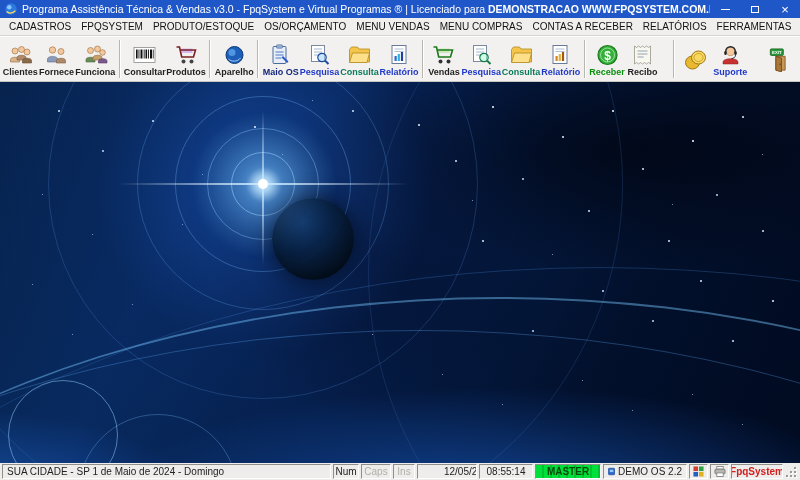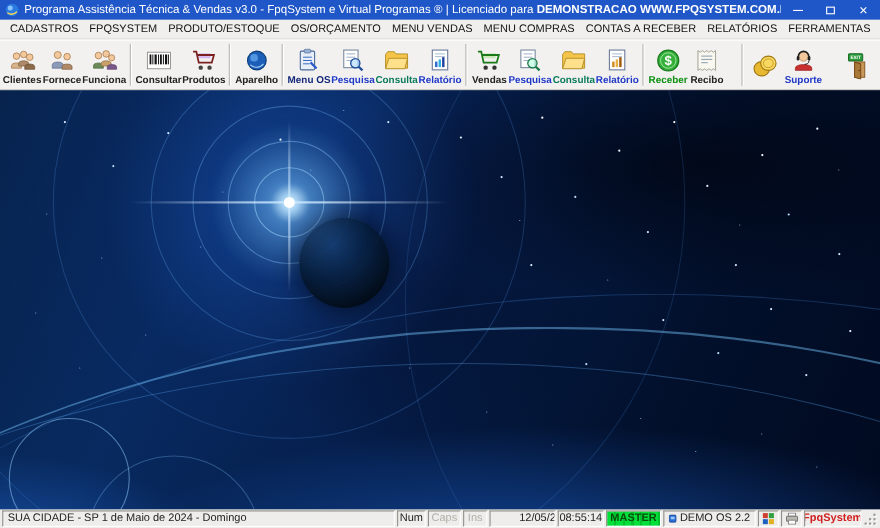--- a/index.html
+++ b/index.html
@@ -72,22 +72,22 @@
       282px 72px #8fb6e0,472px 118px #8fb6e0,552px 172px #8fb6e0,672px 122px #8fb6e0,762px 72px #8fb6e0; }
 
   
   .statusbar { height:17px; background:#eeedeb; display:flex; align-items:stretch; gap:2px; padding:1px 2px; font-size:10px; flex:0 0 auto; color:#222; }
   .spanel { border:1px solid; border-color:#8f8f89 #ffffff #ffffff #8f8f89; display:flex; align-items:center; padding:0 4px; white-space:nowrap; overflow:hidden; background:#eeedeb; }
   .sp-location { flex:1 1 auto; }
   .sp-num { width:26px; justify-content:center; }
   .sp-caps { width:30px; justify-content:center; color:#b0b0a8; }
   .sp-ins { width:22px; justify-content:center; color:#b0b0a8; }
   .sp-date { width:60px; justify-content:center;padding-left:48px; }
-  .sp-time { width:42px; justify-content:center; }
-  .sp-master { width:50px; justify-content:center; font-weight:bold; color:#084a08; padding:0;
+  .sp-time { width:54px; justify-content:center; }
+  .sp-master { width:66px; justify-content:center; font-weight:bold; color:#084a08; padding:0;
     background:repeating-linear-gradient(90deg, #00e03a 0 6px, #00c22e 6px 8px); }
   .sp-demo { width:84px; gap:3px; }
   .sp-mini { width:19px; justify-content:center; padding:0; }
   .sp-brand { width:52px; justify-content:center; font-weight:bold; color:#d02020; }
   .sp-grip { width:13px; border:none; position:relative; }
   .grip-dot { position:absolute; width:2px; height:2px; background:#9a9a94; box-shadow:1px 1px 0 #fff; }
 </style>
 </head>
 <body>
 
@@ -204,21 +204,21 @@
 
     <div class="tsep"></div>
 
     <div class="tbtn lc-navy">
       <svg viewBox="0 0 24 24">
         <rect x="4.5" y="3.5" width="13" height="17" rx="1" fill="#e8eef8" stroke="#4a6a9a"></rect>
         <rect x="8" y="1.8" width="6" height="3.4" rx="1" fill="#9ab0d0" stroke="#4a6a9a" stroke-width="0.6"></rect>
         <path d="M7 9h8M7 12h8M7 15h6" stroke="#3a6ac0" stroke-width="0.9"></path>
         <path d="M14.5 13l5.5 5.5-1.4 1.4-5.5-5.5z" fill="#2a5ac8"></path>
       </svg>
-      <span class="tlabel">Menu OS</span>
+      <span class="tlabel">Maio OS</span>
     </div>
 
     <div class="tbtn lc-blue">
       <svg viewBox="0 0 24 24">
         <rect x="4" y="2.5" width="13" height="16" fill="#fff" stroke="#7a8aa0"></rect>
         <path d="M6.5 6h8M6.5 9h8M6.5 12h5" stroke="#9ab0c8" stroke-width="0.9"></path>
         <circle cx="14.5" cy="14.5" r="4.2" fill="rgba(160,210,255,.55)" stroke="#1a4a9a" stroke-width="1.2"></circle>
         <path d="M17.6 17.6 21 21" stroke="#1a4a9a" stroke-width="2"></path>
       </svg>
       <span class="tlabel">Pesquisa</span>

